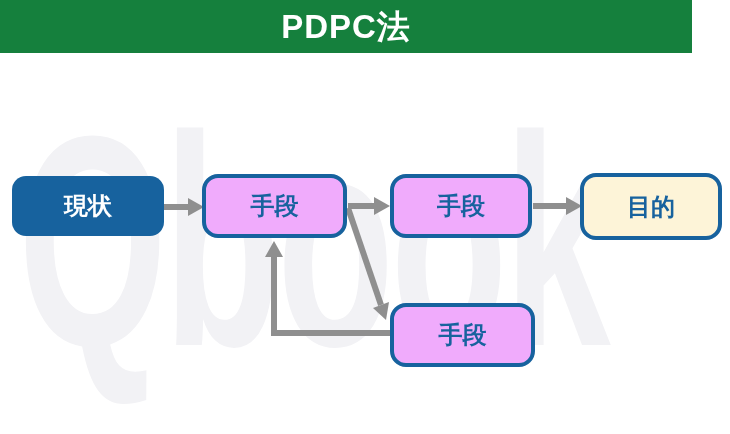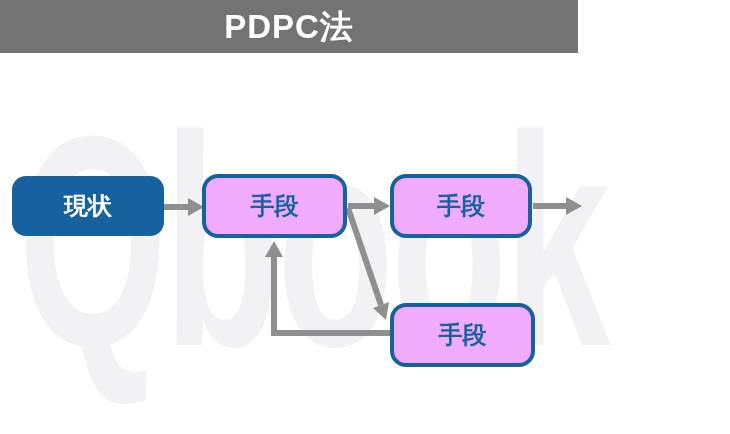--- a/index.html
+++ b/index.html
@@ -5,22 +5,22 @@
   html,body{margin:0;padding:0;background:#ffffff;}
   .canvas{
     position:relative;
     width:730px;height:434px;
     overflow:hidden;
     background:#ffffff;
     font-family:"Liberation Sans","DejaVu Sans",sans-serif;
   }
   
   .titlebar{
-    position:absolute;left:0;top:0;width:578px;height:53px;
-    background:#737373;
+    position:absolute;left:0;top:0;width:692px;height:53px;
+    background:#15803d;
     display:flex;align-items:center;justify-content:center;
     z-index:3;
   }
   .titlebar h1{
     margin:0;color:#ffffff;font-size:33px;font-weight:bold;
     letter-spacing:1px;line-height:1;
   }
   
   .watermark{
     position:absolute;left:18px;top:91px;
@@ -104,16 +104,17 @@
       <polygon class="head" points="274,241 265,257 283,257"></polygon>
     </g>
   </svg>
 
   <div class="node node-start">現状</div>
 
   <div class="node node-outline node-means1">手段</div>
 
   <div class="node node-outline node-means2">手段</div>
 
+  <div class="node node-goal">目的</div>
 
   <div class="node node-outline node-means3">手段</div>
 
 </div>
 
 </body></html>

